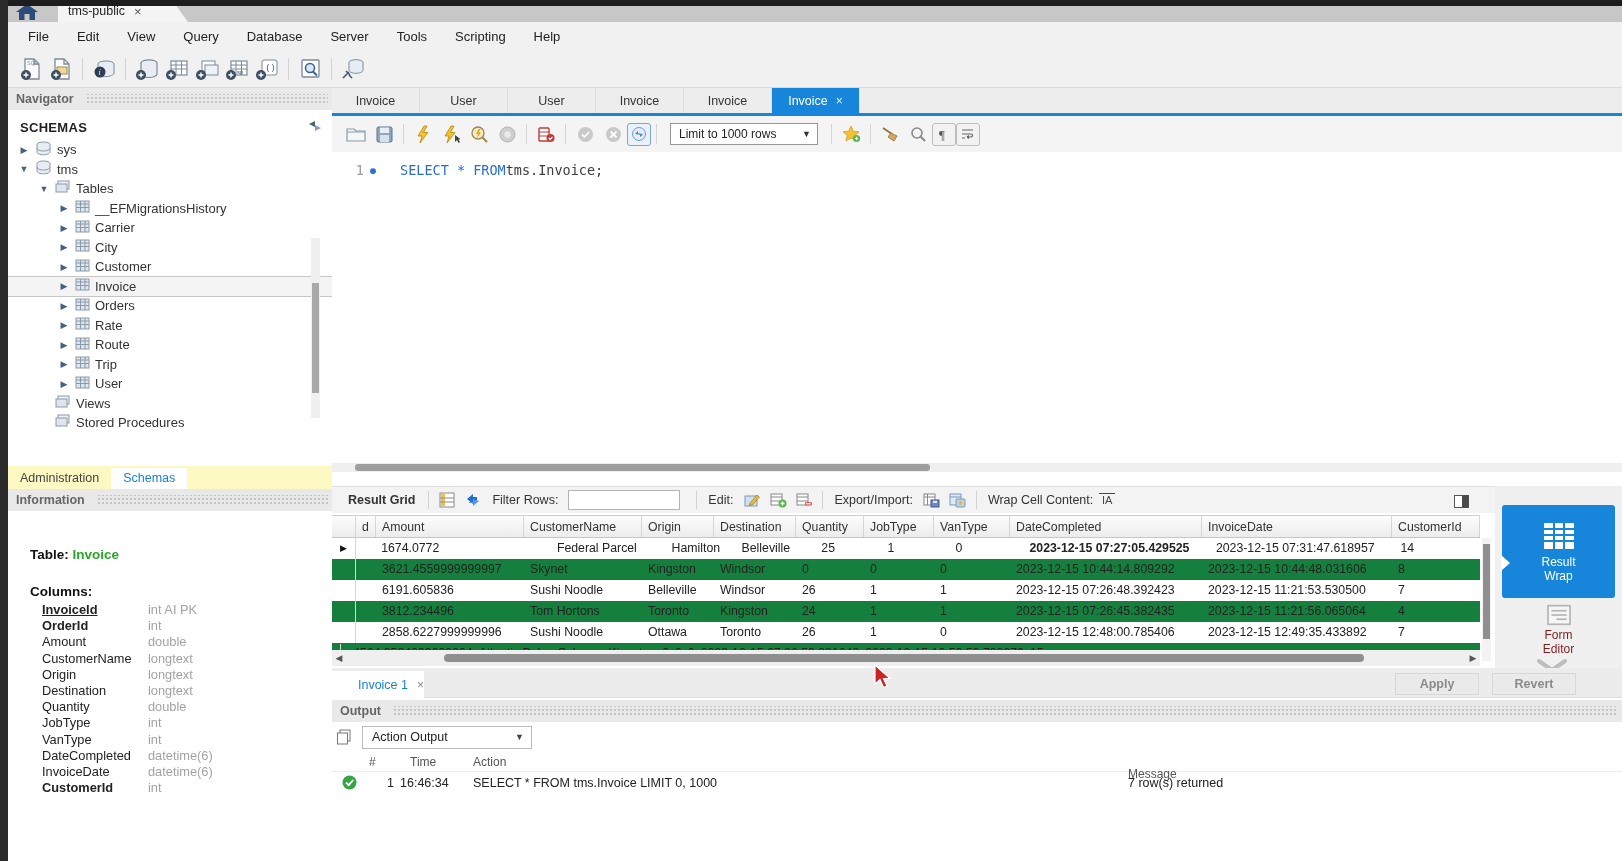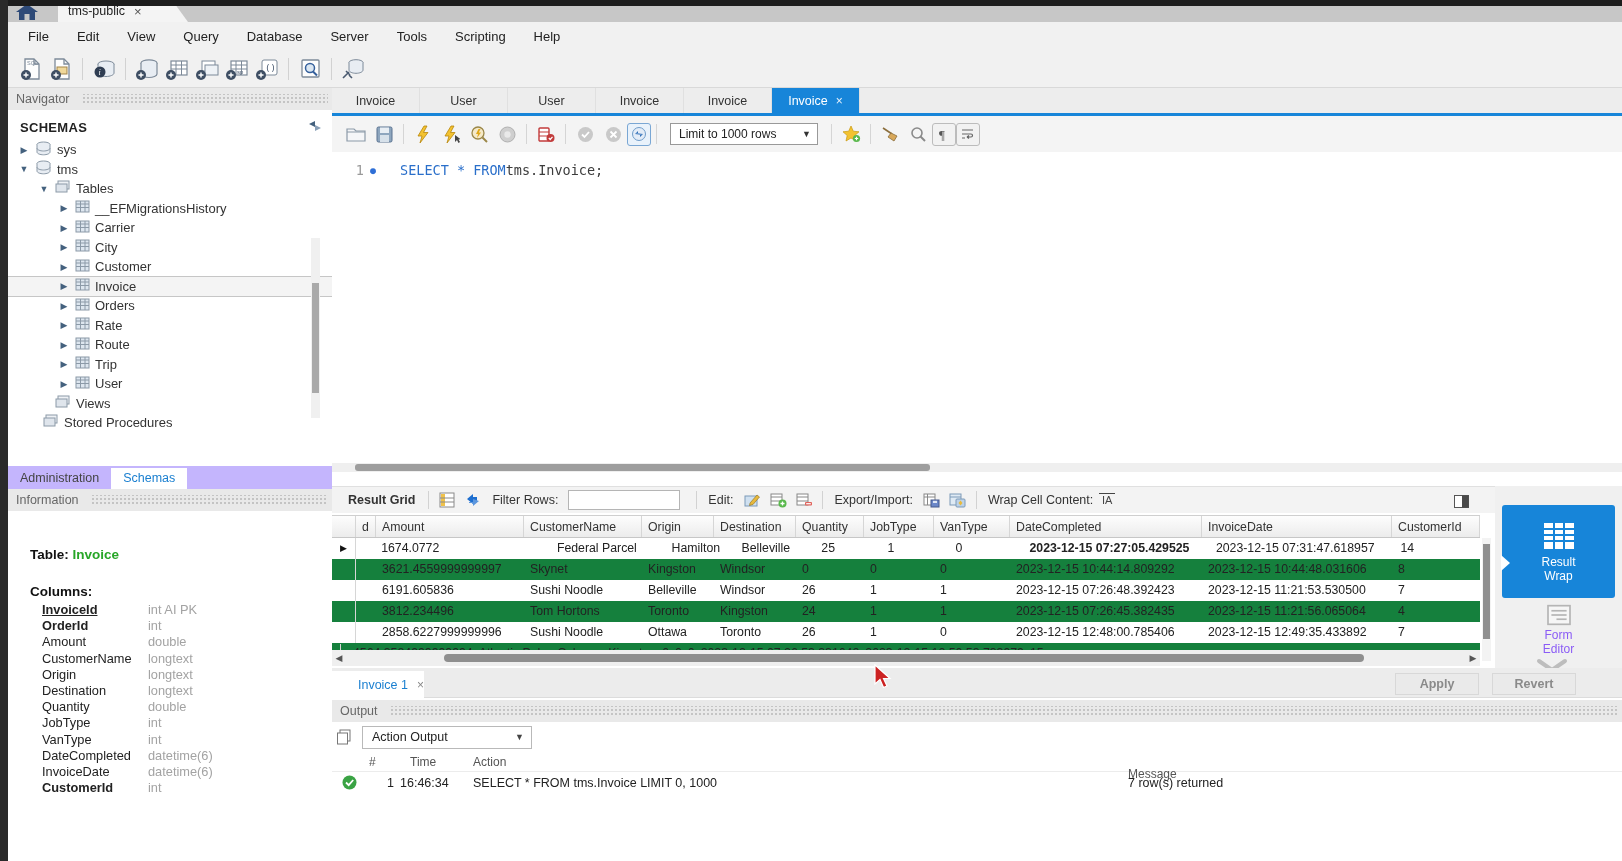--- a/index.html
+++ b/index.html
@@ -27,39 +27,39 @@
 
   
   .main-toolbar { left:0; top:50px; width:1622px; height:38px; background:#f1f1f1;
     display:flex; align-items:center; padding-left:16px; border-bottom:1px solid #d9d9d9; }
   .tb-icon { width:30px; height:28px; display:flex; align-items:center; justify-content:center; }
   .tb-sep { width:1px; height:22px; background:#d2d2d2; margin:0 6px; }
 
   
   .sidebar { left:8px; top:88px; width:324px; height:773px; background:#fff; }
   .panel-header { height:22px; background:#e9e9e9; display:flex; align-items:center;
-    padding:0 4px 0 8px; gap:12px; }
+    padding:0 4px 0 8px; gap:12px;font-weight:bold; }
   .panel-header .ph-label { font-size:12.5px; color:#666; white-space:nowrap; }
   .panel-header .dots { flex:1; height:10px;
     background-image:radial-gradient(circle,#c4c4c4 1px,transparent 1.2px);
     background-size:4px 4px; background-position:0 2px; }
   .schemas-row { display:flex; align-items:center; justify-content:space-between;
     padding:8px 10px 4px 12px; }
   .schemas-title { font-size:13px; font-weight:bold; color:#222; letter-spacing:.3px; }
   .filter-box { margin:4px 10px 6px 10px; height:24px; border:1px solid #bfbfbf; background:#fff;
     display:flex; align-items:center; gap:6px; padding:0 6px; }
   .filter-box input { border:none; outline:none; flex:1; font-size:12.5px; color:#999;
     font-family:"Liberation Sans",sans-serif; background:transparent; }
   .tree { position:relative; font-size:13px; color:#333; }
   .tree-row { display:flex; align-items:center; height:19.5px; gap:5px; }
   .tree-row .arrow { width:12px; text-align:center; color:#44617e; font-size:9px; }
   .tree-row.selected { background:#f4f4f4; outline:1px solid #c6c6c6; }
   .tree-scroll { position:absolute; right:12px; top:150px; width:9px; height:180px; background:#f0f0f0; }
   .tree-scroll .thumb { position:absolute; left:1px; top:45px; width:7px; height:110px; background:#a9a9a9; }
-  .nav-bottom-tabs { position:absolute; left:0; top:378px; width:324px; height:23px; background:#c4b5fd;
+  .nav-bottom-tabs { position:absolute; left:0; top:378px; width:324px; height:23px; background:#fef9c3;
     display:flex; align-items:flex-end; }
   .nb-tab { font-size:12.5px; padding:3px 12px 4px 12px; color:#444; }
   .nb-tab.active { background:#fff; color:#1a7fd0; }
 
   .info-section { position:absolute; left:0; top:401px; width:324px; }
   .info-body { background:#fff; padding:14px 0 0 22px; }
   .info-table-line { font-size:13.5px; margin-top:22px; }
   .info-table-line .lbl { font-weight:bold; color:#111; }
   .info-table-line .val { font-weight:bold; color:#27a627; }
   .info-cols-label { font-size:13.5px; font-weight:bold; color:#111; margin-top:22px; }
@@ -136,21 +136,21 @@
   .result-tab .x { color:#888; font-size:12px; }
   .btn { position:absolute; top:5px; height:22px; width:84px; background:#eaeaea; border:1px solid #d8d8d8;
     font-size:12.5px; color:#8a8a8a; display:flex; align-items:center; justify-content:center;font-weight:bold; }
 
   .side-panel { position:absolute; left:1163px; top:398px; width:127px; height:182px; background:#f0f0f0; }
   .sp-btn { position:absolute; left:7px; width:113px; text-align:center; font-size:12px; }
   .sp-result { top:19px; height:93px; background:#1785d9; border-radius:3px; color:#fff;
     display:flex; flex-direction:column; align-items:center; justify-content:center; gap:4px; }
   .sp-notch { position:absolute; left:-1px; top:50px; width:0; height:0;
     border-top:8px solid transparent; border-bottom:8px solid transparent; border-left:9px solid #fff; }
-  .sp-form { top:118px; height:52px; color:#8b5cf6; display:flex; flex-direction:column; align-items:center; gap:2px; }
+  .sp-form { top:118px; height:52px; color:#7f1d1d; display:flex; flex-direction:column; align-items:center; gap:2px; }
   .sp-chevron { position:absolute; left:40px; top:172px; color:#b9b9b9; }
 
   .output-section { position:absolute; left:0; top:612px; width:1290px; }
   .output-toolbar { height:30px; display:flex; align-items:center; padding-left:4px; background:#fff; }
   .ao-select { margin-left:10px; width:170px; height:23px; border:1px solid #b9b9b9; background:#fff;
     display:flex; align-items:center; justify-content:space-between; padding:0 7px 0 9px;
     font-size:12.5px; color:#222; }
   .ao-select .caret { font-size:9px; color:#444; }
   .output-grid-header { position:relative; height:20px; border-bottom:1px solid #ececec; font-size:12px; color:#555; }
   .output-grid-header span { position:absolute; top:3px; }
@@ -432,21 +432,21 @@
           <span>User</span>
         </div>
         <div class="tree-row" style="padding-left: 30px;">
           <span class="arrow"></span>
           <span><svg width="16" height="14" viewBox="0 0 16 14">
               <rect x="3" y="1" width="11" height="8" fill="#eef1f5" stroke="#8c9aa8"></rect>
               <rect x="1" y="4" width="11" height="8" fill="#dfe5ec" stroke="#8c9aa8"></rect>
             </svg></span>
           <span>Views</span>
         </div>
-        <div class="tree-row" style="padding-left: 18px;">
+        <div class="tree-row" style="padding-left: 30px;">
           <span class="arrow"></span>
           <span><svg width="16" height="14" viewBox="0 0 16 14">
               <rect x="3" y="1" width="11" height="8" fill="#eef1f5" stroke="#8c9aa8"></rect>
               <rect x="1" y="4" width="11" height="8" fill="#dfe5ec" stroke="#8c9aa8"></rect>
             </svg></span>
           <span>Stored Procedures</span>
         </div>
       </div>
     <div class="tree-scroll">
         <div class="thumb"></div>

